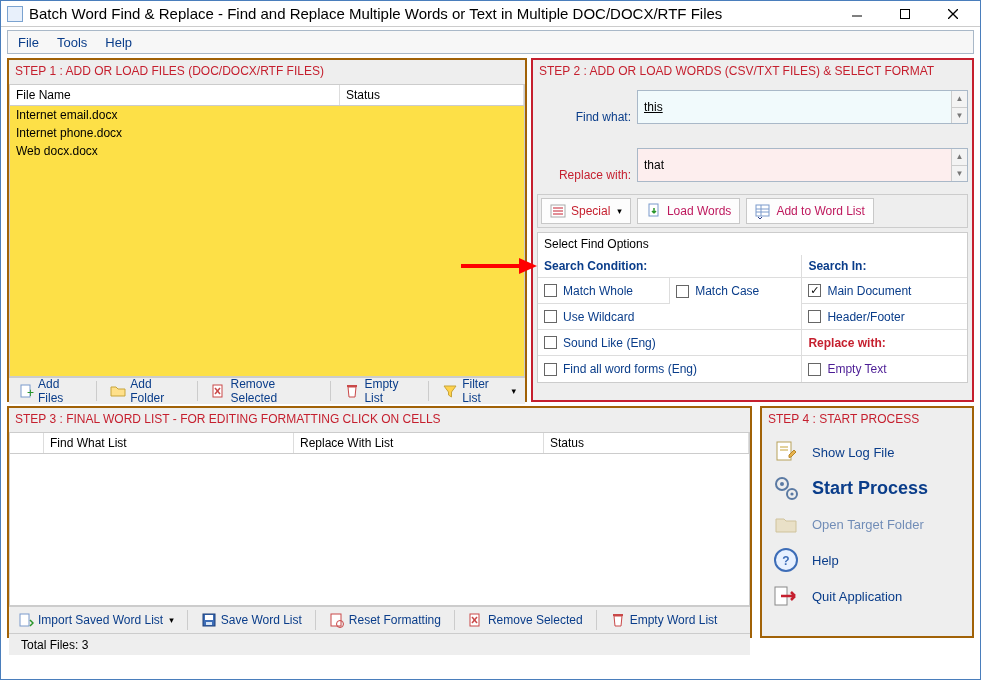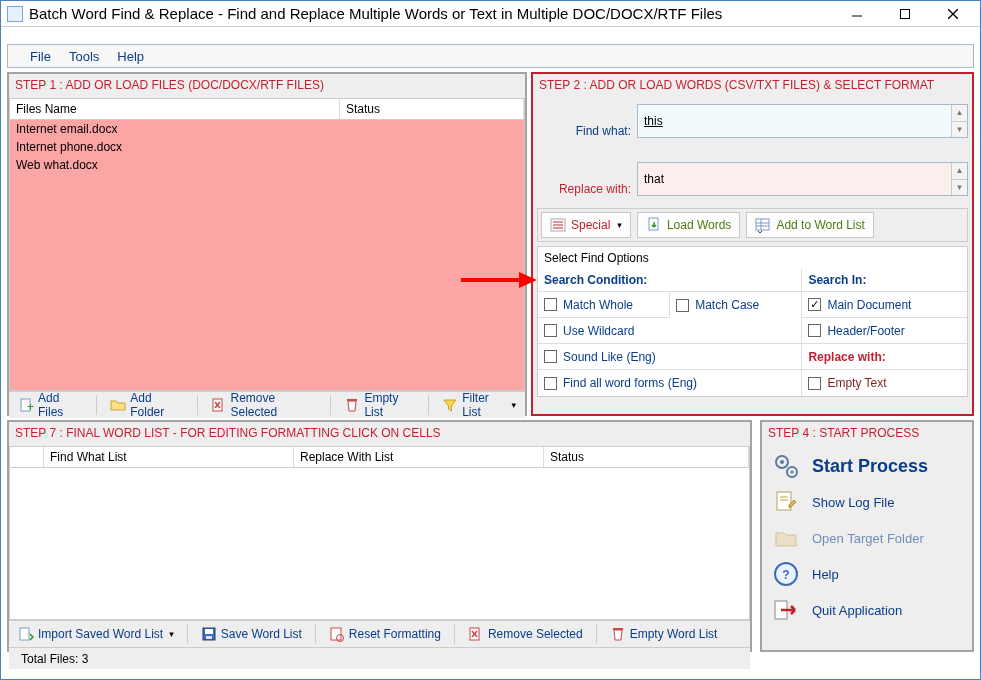--- a/index.html
+++ b/index.html
@@ -5,35 +5,35 @@
   * { box-sizing: border-box; margin: 0; padding: 0; font-family: "Segoe UI", Tahoma, sans-serif; font-size: 12px; }
   body { background: #fff; }
   .window { width: 981px; height: 680px; border: 1px solid #4a7ebc; background: #fff; position: relative; }
   .titlebar { height: 26px; background: #fff; border-bottom: 1px solid #ccc; display: flex; align-items: center; padding: 0 6px; }
   .titlebar .icon-app { width: 16px; height: 16px; margin-right: 6px; background: #e8f0fb; border: 1px solid #7ba3d0; }
   .titlebar .title { flex: 1; font-size: 15px; color: #000; }
   .win-controls { display: flex; gap: 18px; padding-right: 6px; }
   .win-btn { width: 30px; height: 18px; display: flex; justify-content: center; align-items: center; font-size: 12px; cursor: pointer; }
   .win-btn svg { pointer-events: none; }
 
-  .menubar { height: 24px; background: #f7f7f7; border: 1px solid #a9b8c8; margin: 17px 6px 2px 6px; display: flex; align-items: center; padding-left: 22px; gap: 18px; }
+  .menubar { height: 24px; background: #f7f7f7; border: 1px solid #a9b8c8; margin: 3px 6px 2px 6px; display: flex; align-items: center; padding-left: 10px; gap: 18px; }
   .menubar span { color: #0a3d8a; font-size: 13px; cursor: pointer; }
 
   .content { position: relative; padding: 2px 6px 6px 6px; }
 
-  .pane { border: 2px solid #a3a3a3; background: #eee; position: relative; }
+  .pane { border: 2px solid #a16207; background: #eee; position: relative; }
   .pane-title { color: #c51f2e; font-weight: 500; padding: 4px 6px 6px 6px; font-size: 12px; }
 
   .row { display: flex; gap: 4px; }
 
   
   .step1 { width: 520px; height: 344px; padding: 0 0 0 0; }
   .table-head { background: #fff; border: 1px solid #ccc; height: 22px; display: flex; }
   .th { border-right: 1px solid #ddd; padding: 3px 6px; font-size: 12px; color: #000; }
-  .file-list { background: #fca5a5; border: 1px solid #ccc; border-top: none; height: 271px; overflow: hidden; }
+  .file-list { background: #fde047; border: 1px solid #ccc; border-top: none; height: 271px; overflow: hidden; }
   .file-row { padding: 2px 6px; font-size: 12px; color: #000; }
   .btnbar { background: #eee; border-top: 1px solid #ccc; height: 27px; display: flex; align-items: center; padding: 0 2px; gap: 4px; }
   .btn { display: inline-flex; align-items: center; height: 22px; padding: 0 6px; gap: 4px; cursor: pointer; border: 1px solid transparent; }
   .btn .lbl { color: #0a3d8a; font-size: 12px; }
   .sep { width: 1px; height: 20px; background: #ccc; margin: 0 2px; }
   .drop-caret { font-size: 9px; color: #000; margin-left: 2px; }
 
   
   .step2 { flex: 1; height: 344px; border: 2px solid #c51f2e; }
   .step2-inner { padding: 2px 4px; }
@@ -43,39 +43,39 @@
   .stepper-wrap { flex: 1; position: relative; }
   .stepper { width: 100%; height: 34px; border: 1px solid #a9b8c8; padding: 2px 18px 2px 6px; font-size: 12px; }
   .inp-find { background: #f1fafc; text-decoration: underline; }
   .inp-replace { background: #fdeeee; }
   .spinner { position: absolute; right: 1px; top: 1px; width: 16px; height: 32px; display: flex; flex-direction: column; }
   .spinner div { flex: 1; display: flex; align-items: center; justify-content: center; font-size: 8px; color: #777; background: #f3f3f3; border-left: 1px solid #ccc; }
   .spinner div:first-child { border-bottom: 1px solid #ccc; }
 
   .tool-row { margin-top: 12px; background: #eee; border: 1px solid #ccc; padding: 3px; display: flex; gap: 6px; }
   .toolbtn { display: inline-flex; align-items: center; height: 26px; border: 1px solid #c8c8c8; background: #fdfdfd; padding: 0 8px; gap: 5px; cursor: pointer; }
-  .toolbtn .lbl { color: #4d7c0f; font-size: 12px; }
+  .toolbtn .lbl { color: #be185d; font-size: 12px; }
   .toolbtn .lbl.red { color: #c51f2e; }
 
   .opt-section { padding: 4px; background: #fff; border: 1px solid #ccc; margin-top: 4px; }
   .opt-title { font-size: 12px; padding: 2px 2px 4px 2px; }
   .opt-grid { display: flex; }
   .opt-col { flex: 1; border-right: 1px solid #ddd; }
   .opt-col:last-child { border-right: none; }
   .opt-head { color: #0a3d8a; font-weight: 600; padding: 4px 6px; border-bottom: 1px solid #ddd; font-size: 12px; }
   .opt-head.red { color: #c51f2e; }
   .opt-cell { display: flex; align-items: center; height: 26px; border-bottom: 1px solid #ddd; padding: 0 6px; gap: 6px; }
   .opt-row-inline { display: flex; }
   .opt-row-inline .opt-cell { flex: 1; border-right: 1px solid #ddd; }
   .opt-row-inline .opt-cell:last-child { border-right: none; }
   .opt-cell:last-child { border-bottom: none; }
   .opt-cell .cb { width: 13px; height: 13px; border: 1px solid #666; display: inline-flex; align-items: center; justify-content: center; background: #fff; }
   .opt-cell .cb.checked::after { content: "✓"; font-size: 11px; color: #000; line-height: 1; }
   .opt-cell .txt { color: #0a3d8a; font-size: 12px; }
-  .opt-cell .txt.red { color: #7f1d1d; }
+  .opt-cell .txt.red { color: #4c1d95; }
 
   
   .step3 { height: 232px; width: 745px; margin-top: 4px; }
   .step3 .table-head .th { }
   .wlist { background: #fff; border: 1px solid #ccc; border-top: none; height: 152px; }
   .step3 .btnbar .lbl { }
   .footer-strip { border-top: 1px solid #ccc; padding: 4px 12px; font-size: 12px; background: #eee; height: 22px; }
 
   
   .step4 { flex: 1; height: 232px; margin-top: 4px; margin-left: 4px; }
@@ -125,27 +125,27 @@
     <span>Help</span>
   </div>
 
   <div class="content">
 
     <div class="row">
 
       <div class="pane step1">
         <div class="pane-title">STEP 1 : ADD OR LOAD FILES (DOC/DOCX/RTF FILES)</div>
         <div class="table-head">
-          <div class="th" style="width:330px">Files Name</div>
+          <div class="th" style="width:330px">File Name</div>
           <div class="th" style="flex:1">Status</div>
         </div>
         <div class="file-list">
           <div class="file-row">Internet email.docx</div>
           <div class="file-row">Internet phone.docx</div>
-          <div class="file-row">Web what.docx</div>
+          <div class="file-row">Web docx.docx</div>
         </div>
         <div class="btnbar">
           <div class="btn">
             <span class="ic16">
               <svg width="16" height="16">
                   <rect x="3" y="2" width="9" height="12" fill="#fff" stroke="#7b9acb"></rect>
                   <text x="9" y="14" font-size="9" fill="#2a962a">+</text>
                 </svg>
             </span>
             <span class="lbl">Add Files</span>
@@ -300,21 +300,21 @@
     </div>
 
     <svg class="red-arrow" width="80" height="20">
       <line x1="2" y1="10" x2="62" y2="10" stroke="#ff0000" stroke-width="4"></line>
       <polygon points="60,2 78,10 60,18" fill="#ff0000"></polygon>
     </svg>
 
     <div class="row">
 
       <div class="pane step3">
-        <div class="pane-title">STEP 7 : FINAL WORD LIST - FOR EDITING FORMATTING CLICK ON CELLS</div>
+        <div class="pane-title">STEP 3 : FINAL WORD LIST - FOR EDITING FORMATTING CLICK ON CELLS</div>
         <div class="table-head">
           <div class="th" style="width:34px"></div>
           <div class="th" style="width:250px">Find What List</div>
           <div class="th" style="width:250px">Replace With List</div>
           <div class="th" style="flex:1">Status</div>
         </div>
         <div class="wlist"></div>
         <div class="btnbar">
           <div class="btn">
             <span class="ic16"><svg width="16" height="16">
@@ -360,42 +360,42 @@
           </div>
         </div>
         <div class="footer-strip">
           <span>Total Files: 3</span>
         </div>
       </div>
 
       <div class="pane step4">
         <div class="pane-title">STEP 4 : START PROCESS</div>
         <div style="padding:2px 6px">
+          <div class="bigbtn">
+            <span class="ic">
+              <svg width="26" height="26">
+                  <rect x="4" y="3" width="14" height="18" fill="#fff" stroke="#b7a15a"></rect>
+                  <line x1="7" y1="8" x2="15" y2="8" stroke="#c7a43a"></line>
+                  <line x1="7" y1="11" x2="15" y2="11" stroke="#c7a43a"></line>
+                  <path d="M16 16l5-5 2 2-5 5-2 .5z" fill="#e7b34e" stroke="#b7862a"></path>
+                </svg>
+            </span>
+            <span class="lbl">Show Log File</span>
+          </div>
           <div class="bigbtn first">
             <span class="ic">
               <svg width="28" height="28">
                   <circle cx="10" cy="10" r="6" fill="none" stroke="#5b7aa3" stroke-width="2"></circle>
                   <circle cx="20" cy="20" r="5" fill="none" stroke="#5b7aa3" stroke-width="2"></circle>
                   <circle cx="10" cy="10" r="2" fill="#5b7aa3"></circle>
                   <circle cx="20" cy="20" r="1.6" fill="#5b7aa3"></circle>
                 </svg>
             </span>
             <span class="lbl">Start Process</span>
           </div>
-          <div class="bigbtn">
-            <span class="ic">
-              <svg width="26" height="26">
-                  <rect x="4" y="3" width="14" height="18" fill="#fff" stroke="#b7a15a"></rect>
-                  <line x1="7" y1="8" x2="15" y2="8" stroke="#c7a43a"></line>
-                  <line x1="7" y1="11" x2="15" y2="11" stroke="#c7a43a"></line>
-                  <path d="M16 16l5-5 2 2-5 5-2 .5z" fill="#e7b34e" stroke="#b7862a"></path>
-                </svg>
-            </span>
-            <span class="lbl">Show Log File</span>
-          </div>
           <div class="bigbtn disabled">
             <span class="ic">
               <svg width="26" height="26">
                   <path d="M3 8h8l2 2h10v11H3z" fill="#e6d5a8" stroke="#b7a15a"></path>
                 </svg>
             </span>
             <span class="lbl">Open Target Folder</span>
           </div>
           <div class="bigbtn">
             <span class="ic">

